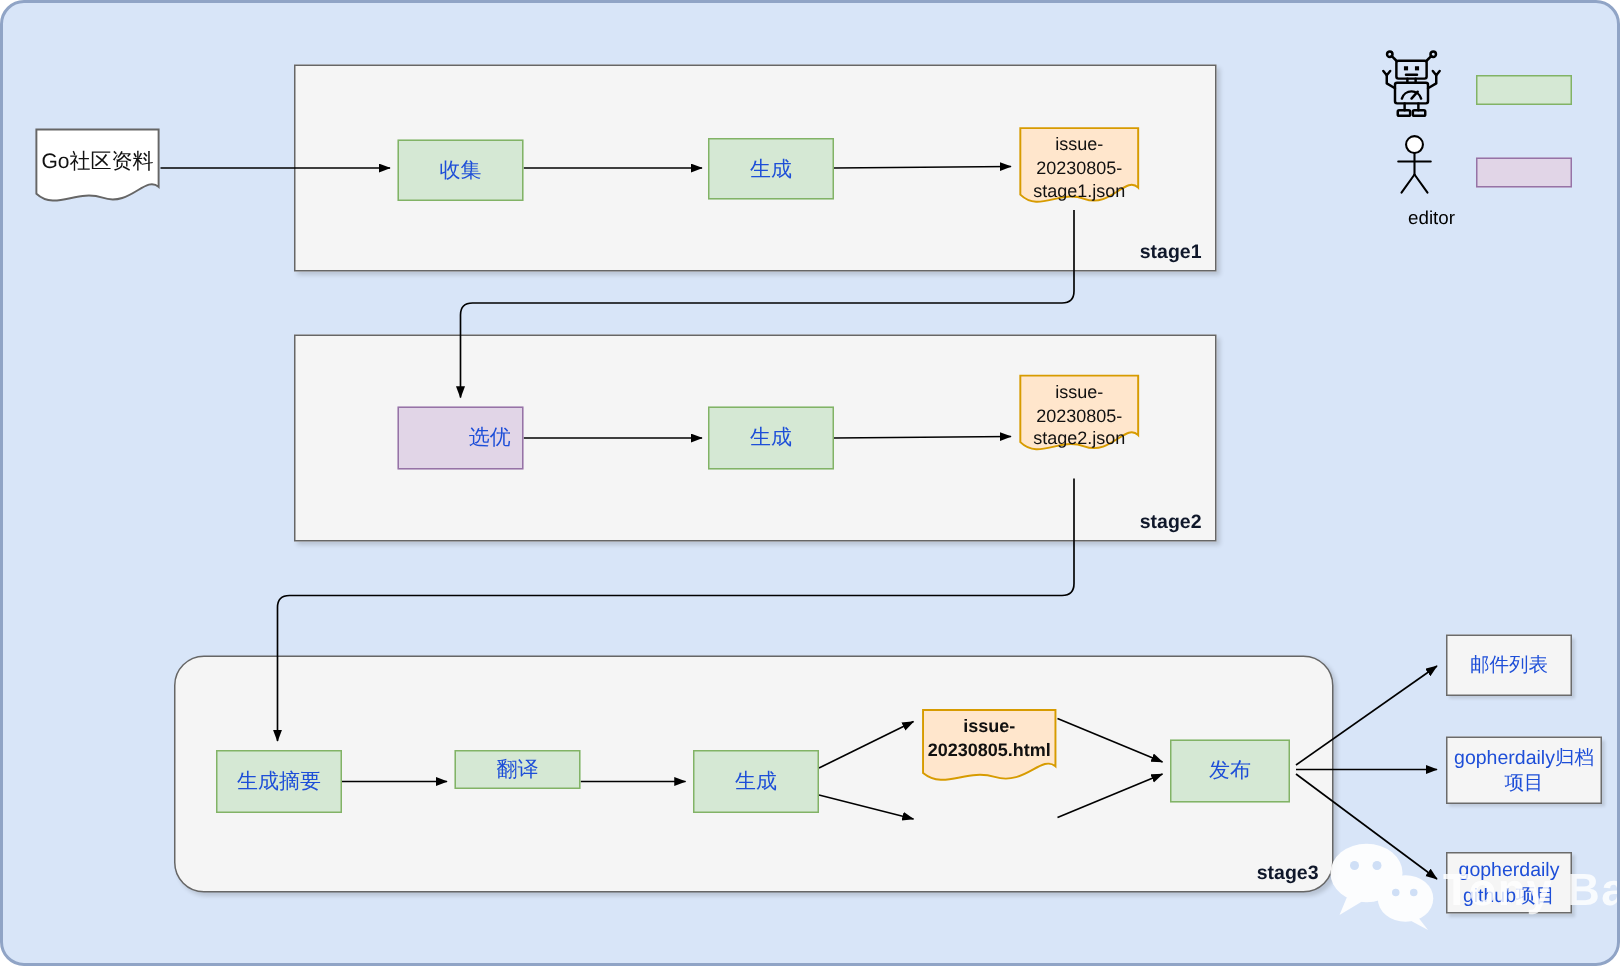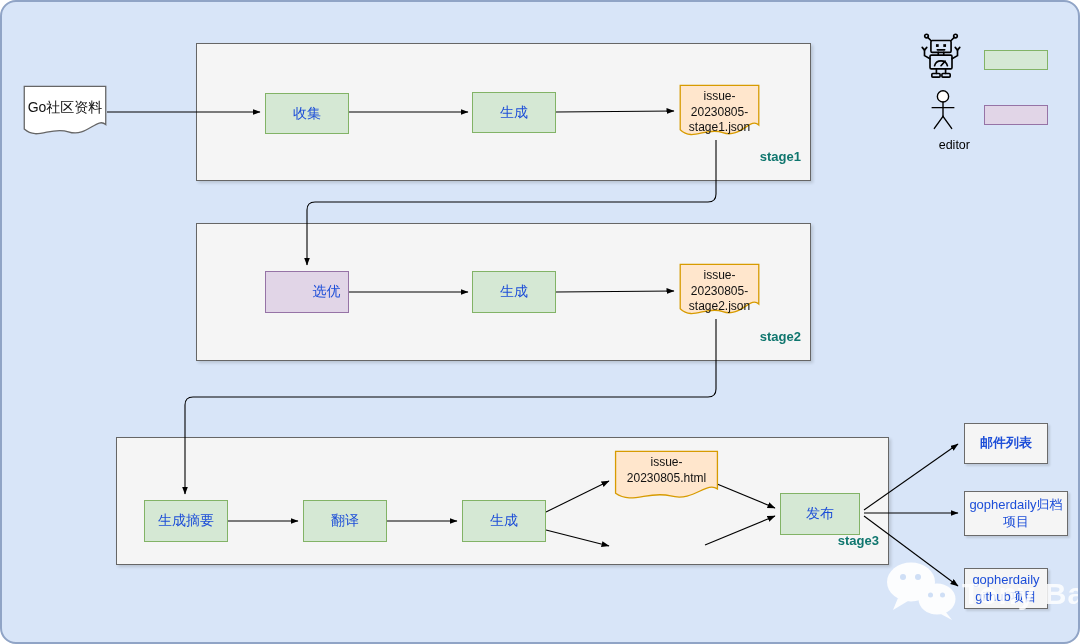--- a/index.html
+++ b/index.html
@@ -18,22 +18,22 @@
   }
   .machine { background:#d5e8d4; border-color:#82b366; }
   .human   { background:#e1d5e7; border-color:#9673a6;padding-left:39px; }
   .outbox  { background:#f5f5f5; border-color:#6b6b6b; font-size:13px; padding:2px 3px;
              box-shadow:2px 2px 2px rgba(0,0,0,0.12); overflow-wrap:anywhere; }
   .stage {
     position:absolute; background:#f5f5f5; border:1px solid #666;
     box-shadow:2px 2px 3px rgba(0,0,0,0.15);
   }
   .stage-label {
-    position:absolute; right:9px; bottom:16px;
-    font-weight:bold; font-size:13px; color:#0f766e;margin-left:24px;
+    position:absolute; right:9px; bottom:5px;
+    font-weight:bold; font-size:13px; color:#0f172a;margin-left:24px;
   }
   .doc { position:absolute; }
   .doc > svg { position:absolute; left:0; top:0; width:100%; height:100%; }
   .doc-label {
     position:relative; text-align:center; font-size:12px; color:#111;
     padding:5px 3px 0 3px; line-height:1.3; overflow-wrap:anywhere;
   }
   .doc-label.big { font-size:14px; padding-top:13px; }
   #arrows { position:absolute; left:0; top:0; width:1080px; height:644px; pointer-events:none; }
   .legend-swatch { position:absolute; width:64px; height:20px; border:1px solid; }
@@ -53,21 +53,21 @@
 <body>
 
 <div id="canvas">
 
   <div class="stage" style="left:194px; top:41px; width:615px; height:138px;">
     <span class="stage-label">stage1</span>
   </div>
   <div class="stage" style="left:194px; top:221px; width:615px; height:138px;">
     <span class="stage-label">stage2</span>
   </div>
-  <div class="stage" style="left:114px; top:435px; width:773px; height:128px;">
+  <div class="stage" style="left:114px; top:435px; width:773px; height:158px;border-radius:20px;">
     <span class="stage-label">stage3</span>
   </div>
 
   <svg id="arrows">
     <defs>
       <marker id="ah" markerWidth="10" markerHeight="8" refX="7.5" refY="3" orient="auto" markerUnits="userSpaceOnUse">
         <path d="M0,0 L8,3 L0,6 Z" fill="#000"></path>
       </marker>
     </defs>
     <g stroke="#000" stroke-width="1.1" fill="none" stroke-linejoin="round">
@@ -109,47 +109,47 @@
     </svg>
     <div class="doc-label">issue-20230805-stage1.json</div>
   </div>
 
   <div class="node human" style="left:263px; top:269px; width:84px; height:42px;">
     <span>选优</span>
   </div>
   <div class="node machine" style="left:470px; top:269px; width:84px; height:42px;">
     <span>生成</span>
   </div>
-  <div class="doc" style="left:677px; top:261px; width:81px; height:56px;">
+  <div class="doc" style="left:677px; top:247px; width:81px; height:56px;">
     <svg viewBox="0 0 100 60" preserveAspectRatio="none">
       <path d="M1.5,1.5 L98.5,1.5 L98.5,44 C88,35 76,59 54,52 C33,45.5 17,62 1.5,49 Z" fill="#ffe6cc" stroke="#d79b00" stroke-width="1.3" vector-effect="non-scaling-stroke"></path>
     </svg>
     <div class="doc-label">issue-20230805-stage2.json</div>
   </div>
 
   <div class="node machine" style="left:142px; top:498px; width:84px; height:42px;justify-content:center;">
     <span>生成摘要</span>
   </div>
-  <div class="node machine" style="left:301px; top:498px; width:84px; height:42px;">
+  <div class="node machine" style="left:301px; top:498px; width:84px; height:26px;">
     <span>翻译</span>
   </div>
   <div class="node machine" style="left:460px; top:498px; width:84px; height:42px;">
     <span>生成</span>
   </div>
-  <div class="doc" style="left:612px; top:448px; width:105px; height:53px;">
+  <div class="doc" style="left:612px; top:470px; width:91px; height:53px;font-weight:bold;">
     <svg viewBox="0 0 100 60" preserveAspectRatio="none">
       <path d="M1.5,1.5 L98.5,1.5 L98.5,44 C88,35 76,59 54,52 C33,45.5 17,62 1.5,49 Z" fill="#ffe6cc" stroke="#d79b00" stroke-width="1.3" vector-effect="non-scaling-stroke"></path>
     </svg>
     <div class="doc-label">issue-20230805.html</div>
   </div>
   <div class="node machine" style="left:778px; top:491px; width:80px; height:42px;">
     <span>发布</span>
   </div>
 
-  <div class="node outbox" style="left:962px; top:421px; width:84px; height:41px;font-weight:bold;">
+  <div class="node outbox" style="left:962px; top:421px; width:84px; height:41px;">
     <span>邮件列表</span>
   </div>
   <div class="node outbox" style="left:962px; top:489px; width:104px; height:45px;">
     <span>gopherdaily归档项目</span>
   </div>
   <div class="node outbox" style="left:962px; top:566px; width:84px; height:41px;justify-content:center;">
     <span>gopherdaily github项目</span>
   </div>
 
   <svg class="legend-icon" style="left:917px; top:30px;" width="44" height="50" viewBox="0 0 48 54">

